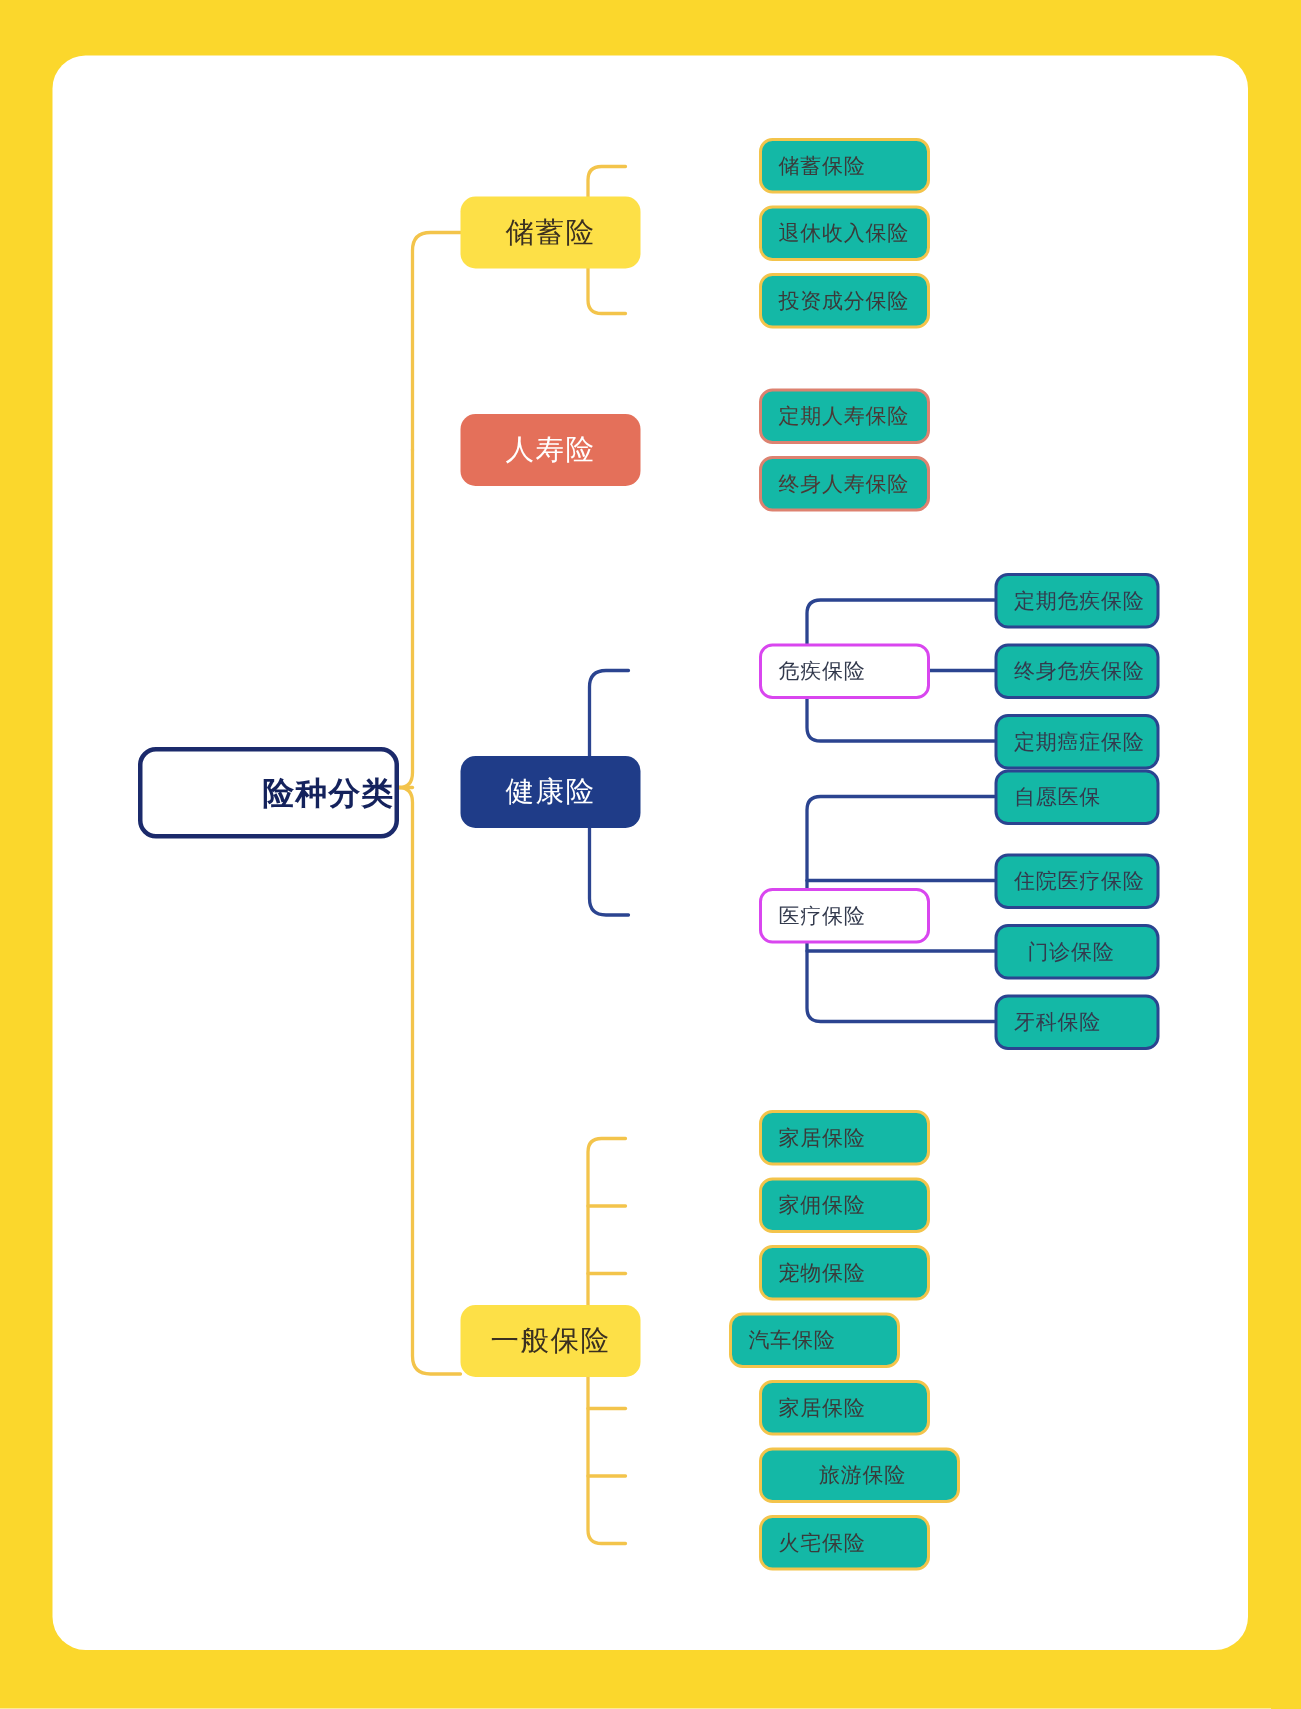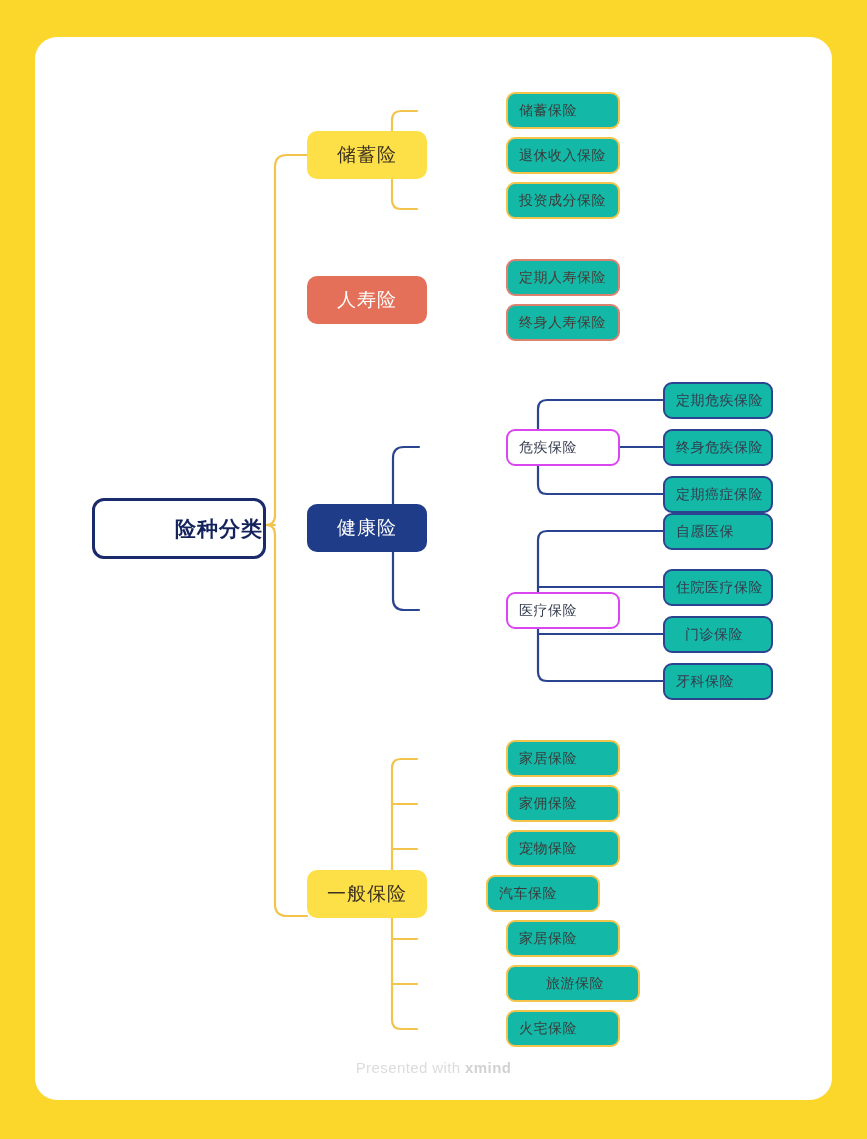--- a/index.html
+++ b/index.html
@@ -233,18 +233,15 @@
     <div class="node leaf amber" style="left:471px;top:883px;width:114px;height:37px;">
       <span>家居保险</span>
     </div>
     <div class="node leaf amber" style="left:471px;top:928px;width:134px;height:37px;padding-left:38px;">
       <span>旅游保险</span>
     </div>
     <div class="node leaf amber" style="left:471px;top:973px;width:114px;height:37px;">
       <span>火宅保险</span>
     </div>
 
-    <div id="footer">
-      <span>Presented with </span><b>xmind</b>
-    </div>
 
   </div>
 </div>
 
 </body></html>

